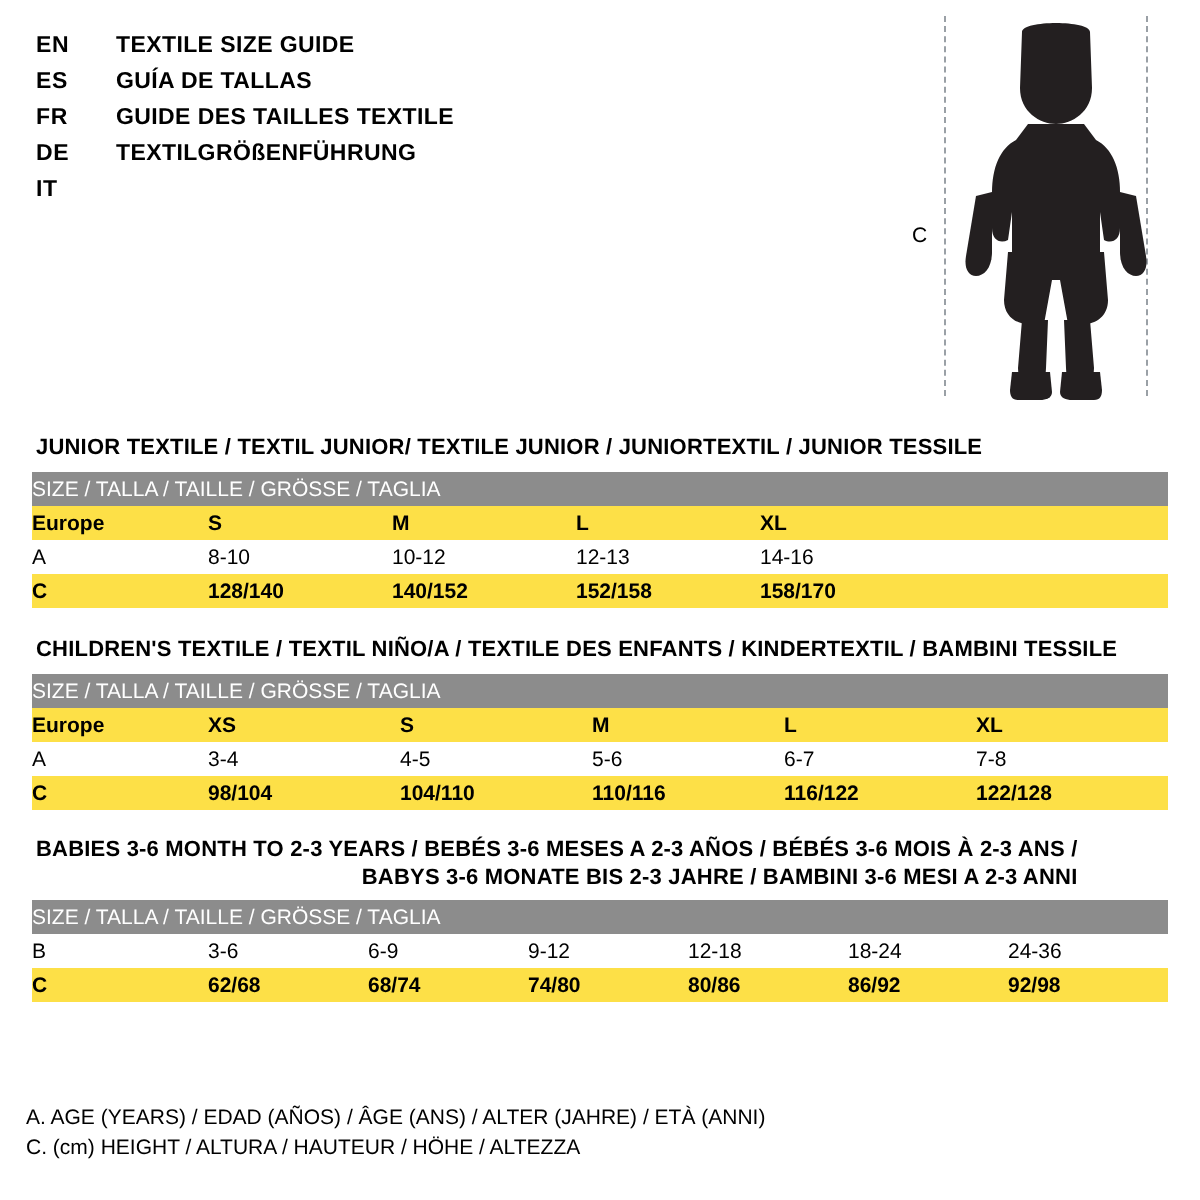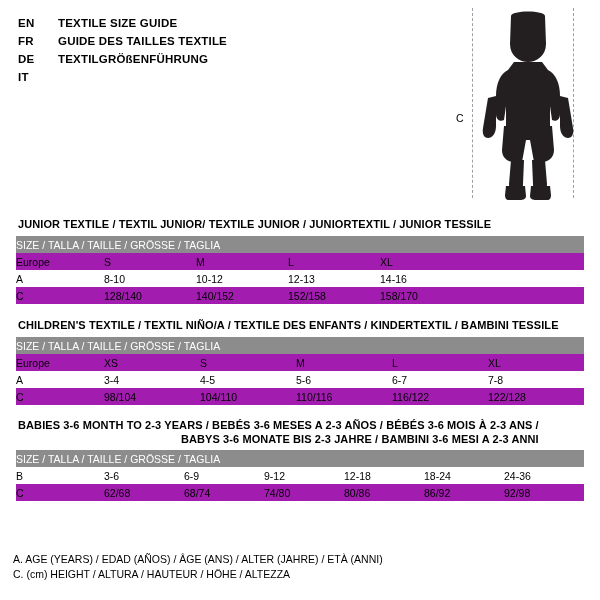--- a/index.html
+++ b/index.html
@@ -113,21 +113,22 @@
   }
   .hdr-row td {
     background: #8c8c8c;
     color: #ffffff;
     font-size: 10.5px;
     font-weight: normal;
     padding-left: 6px;
     margin-left: 36px;
   }
   .band-row td {
-    background: #a21caf;
+    background: #fde047;
+    font-weight: bold;
   }
   .white-row td {
     background: #ffffff;
   }
   .cell-label {
     padding-left: 6px;
   }
 
   
   .footer-notes {
@@ -143,20 +144,24 @@
 </style>
 </head>
 <body>
 
 <div class="page">
 
   <div class="lang-block">
     <div class="lang-row">
       <span class="lang-code">EN</span>
       <span class="lang-title">TEXTILE SIZE GUIDE</span>
+    </div>
+    <div class="lang-row">
+      <span class="lang-code">ES</span>
+      <span class="lang-title">GUÍA DE TALLAS</span>
     </div>
     <div class="lang-row">
       <span class="lang-code">FR</span>
       <span class="lang-title">GUIDE DES TAILLES TEXTILE</span>
     </div>
     <div class="lang-row">
       <span class="lang-code">DE</span>
       <span class="lang-title">TEXTILGRÖßENFÜHRUNG</span>
     </div>
     <div class="lang-row">

